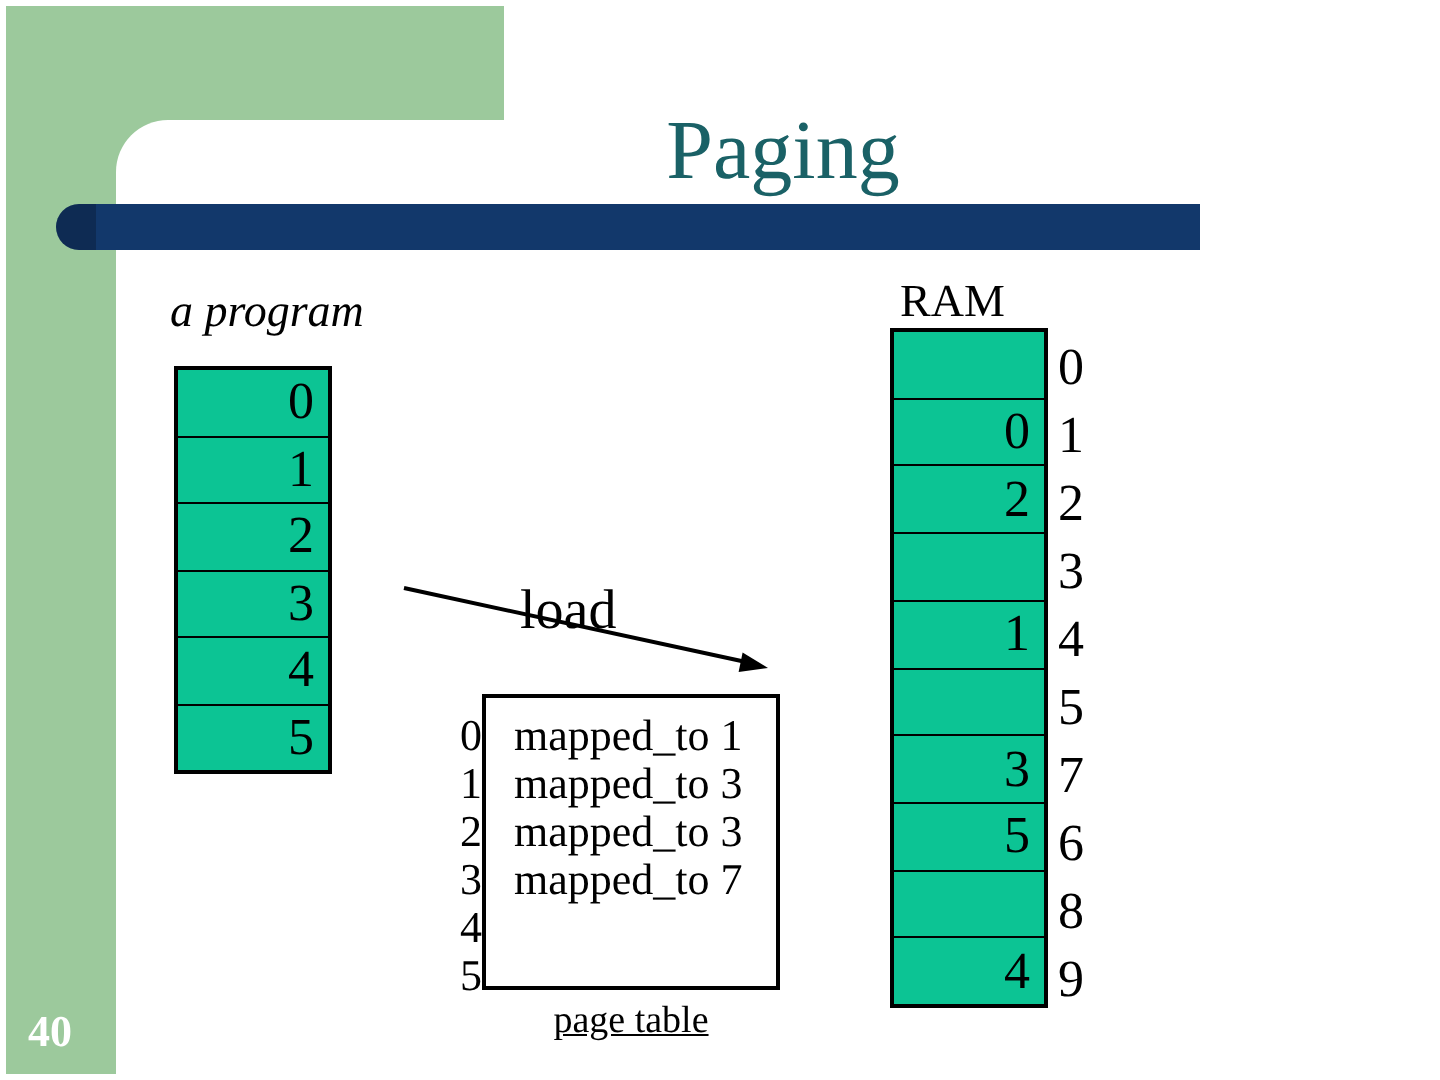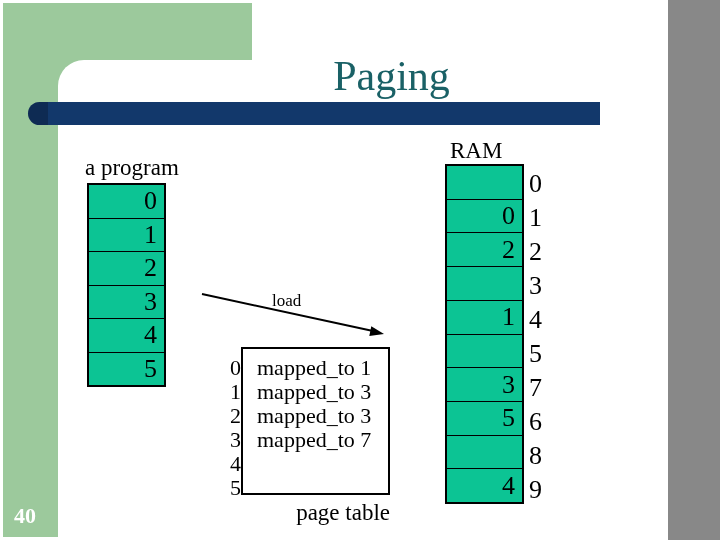--- a/index.html
+++ b/index.html
@@ -1,49 +1,49 @@
 <!DOCTYPE html>
 <html style="--accent-navy: #12386b; --title-teal: #1a6166; --cell-green: #0cc494; --sidebar-green: #9cc99c;"><head>
 <meta charset="utf-8">
 <style>
   html,body{margin:0;padding:0;background:#888;}
   .slide{
-    position:relative;width:668px;height:540px;background:#ffffff;
+    position:relative;width:720px;height:540px;background:#ffffff;
     overflow:hidden;font-family:"Liberation Serif", serif;color:#000;
   }
   .corner-accent{position:absolute;left:3px;top:3px;width:249px;height:169px;background:var(--sidebar-green,#9cc99c);}
   .sidebar-accent{position:absolute;left:3px;top:3px;width:56px;height:534px;background:var(--sidebar-green,#9cc99c);}
   .content-panel{position:absolute;left:58px;top:60px;width:660px;height:478px;background:#fff;border-top-left-radius:26px;}
   .title-bar{position:absolute;left:28px;top:102px;width:572px;height:23px;background:var(--accent-navy,#12386b);border-radius:12px 0 0 12px;}
   .title-bar::before{content:"";position:absolute;left:0;top:0;bottom:0;width:20px;border-radius:12px 0 0 12px;background:rgba(0,0,0,0.22);}
   .slide-title{position:absolute;left:200px;top:54px;width:383px;text-align:center;font-size:42px;line-height:1.05;color:var(--title-teal,#1a6166);}
 
   .section-label{position:absolute;font-size:23px;line-height:1;}
-  .program-label{left:85px;top:156px;}
+  .program-label{left:85px;top:144px;font-style:italic;}
   .ram-label{left:450px;top:139px;text-align:center;}
 
   .mem-table{position:absolute;display:flex;flex-direction:column;border:2px solid #000;box-sizing:border-box;background:var(--cell-green,#0cc494);}
   .program-table{left:87px;top:183px;width:79px;height:204px;}
   .ram-table{left:445px;top:164px;width:79px;height:340px;}
   .mem-cell{flex:1 1 0;display:flex;align-items:center;justify-content:flex-end;
     padding-right:7px;border-bottom:1.5px solid #000;font-size:26px;box-sizing:border-box;}
   .mem-cell:last-child{border-bottom:none;}
 
   .ram-addresses{position:absolute;left:529px;top:164px;display:flex;flex-direction:column;}
   .ram-address{height:34px;display:flex;align-items:center;font-size:26px;transform:translateY(3px);}
 
   .arrow-layer{position:absolute;left:0;top:0;width:720px;height:540px;pointer-events:none;}
-  .load-label{position:absolute;left:272px;top:292px;font-size:17px;line-height:1;}
+  .load-label{position:absolute;left:260px;top:292px;font-size:28px;line-height:1;}
 
   .page-table-box{position:absolute;left:241px;top:347px;width:149px;height:148px;border:2px solid #000;box-sizing:border-box;}
   .pt-rows{position:absolute;left:0;top:7px;width:100%;}
   .pt-row{position:relative;height:24px;font-size:22px;line-height:24px;white-space:nowrap;}
   .pt-index{position:absolute;left:-15px;width:13px;text-align:right;}
   .pt-mapping{margin-left:14px;}
-  .page-table-caption{position:absolute;left:241px;top:500px;width:149px;text-align:right;font-size:23px;}
+  .page-table-caption{position:absolute;left:241px;top:500px;width:149px;text-align:center;font-size:19px;text-decoration:underline;}
 
   .slide-page-number{position:absolute;left:14px;top:503px;font-family:Liberation Serif, serif;font-weight:bold;font-size:22px;color:#ffffff;}
 </style>
 </head>
 <body>
 
 <div class="slide">
 
   <div class="corner-accent"></div>
   <div class="sidebar-accent"></div>

